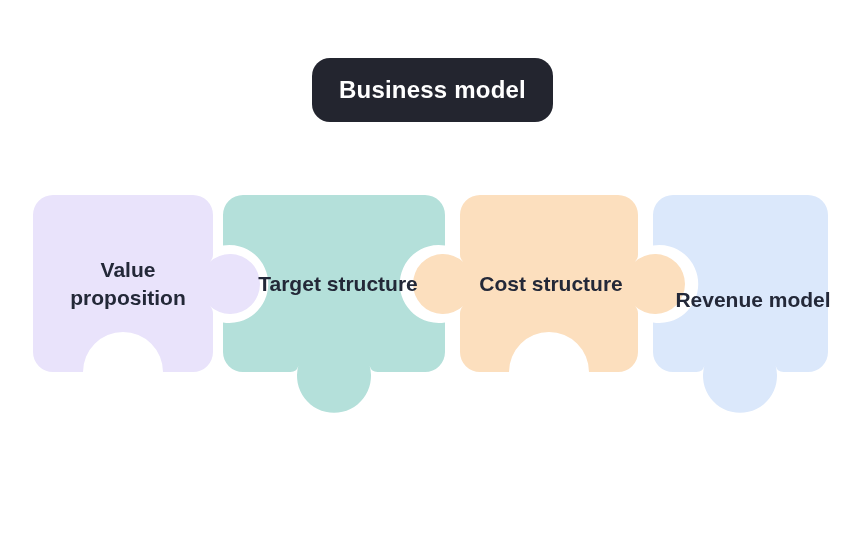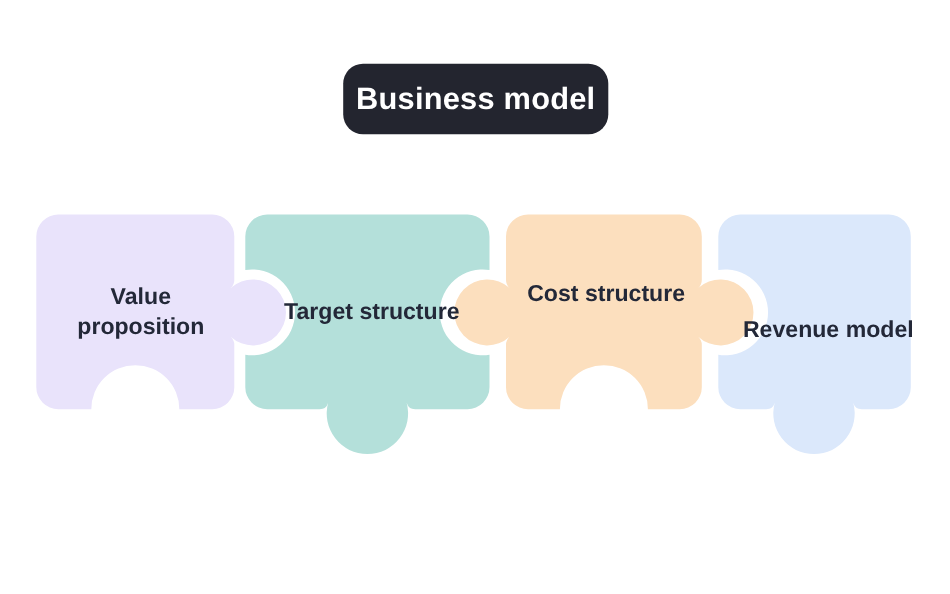--- a/index.html
+++ b/index.html
@@ -22,21 +22,21 @@
     width: 241px;
     height: 64px;
     background: #23252f;
     border-radius: 18px;
     display: flex;
     align-items: center;
     justify-content: center;
   }
   .title-badge .title-text {
     color: #ffffff;
-    font-size: 28px;
+    font-size: 24px;
     font-weight: 700;
     letter-spacing: 0.2px;
     white-space: nowrap;
   }
   .puzzle-svg {
     position: absolute;
     left: 0;
     top: 0;
     width: 864px;
     height: 540px;
@@ -46,21 +46,21 @@
     width: 170px;
     transform: translate(-50%, -50%);
     text-align: center;
     color: #232838;
     font-size: 21px;
     font-weight: 600;
     line-height: 28px;
   }
   .label-1 { left: 128px; top: 284px; }
   .label-2 { left: 338px; top: 284px; }
-  .label-3 { left: 551px; top: 268px; }
+  .label-3 { left: 551px; top: 284px; }
   .label-4 { left: 753px; top: 300px; }
 </style>
 </head>
 <body>
 
 <div class="stage">
 
   <div class="title-badge">
     <span class="title-text">Business model</span>
   </div>

